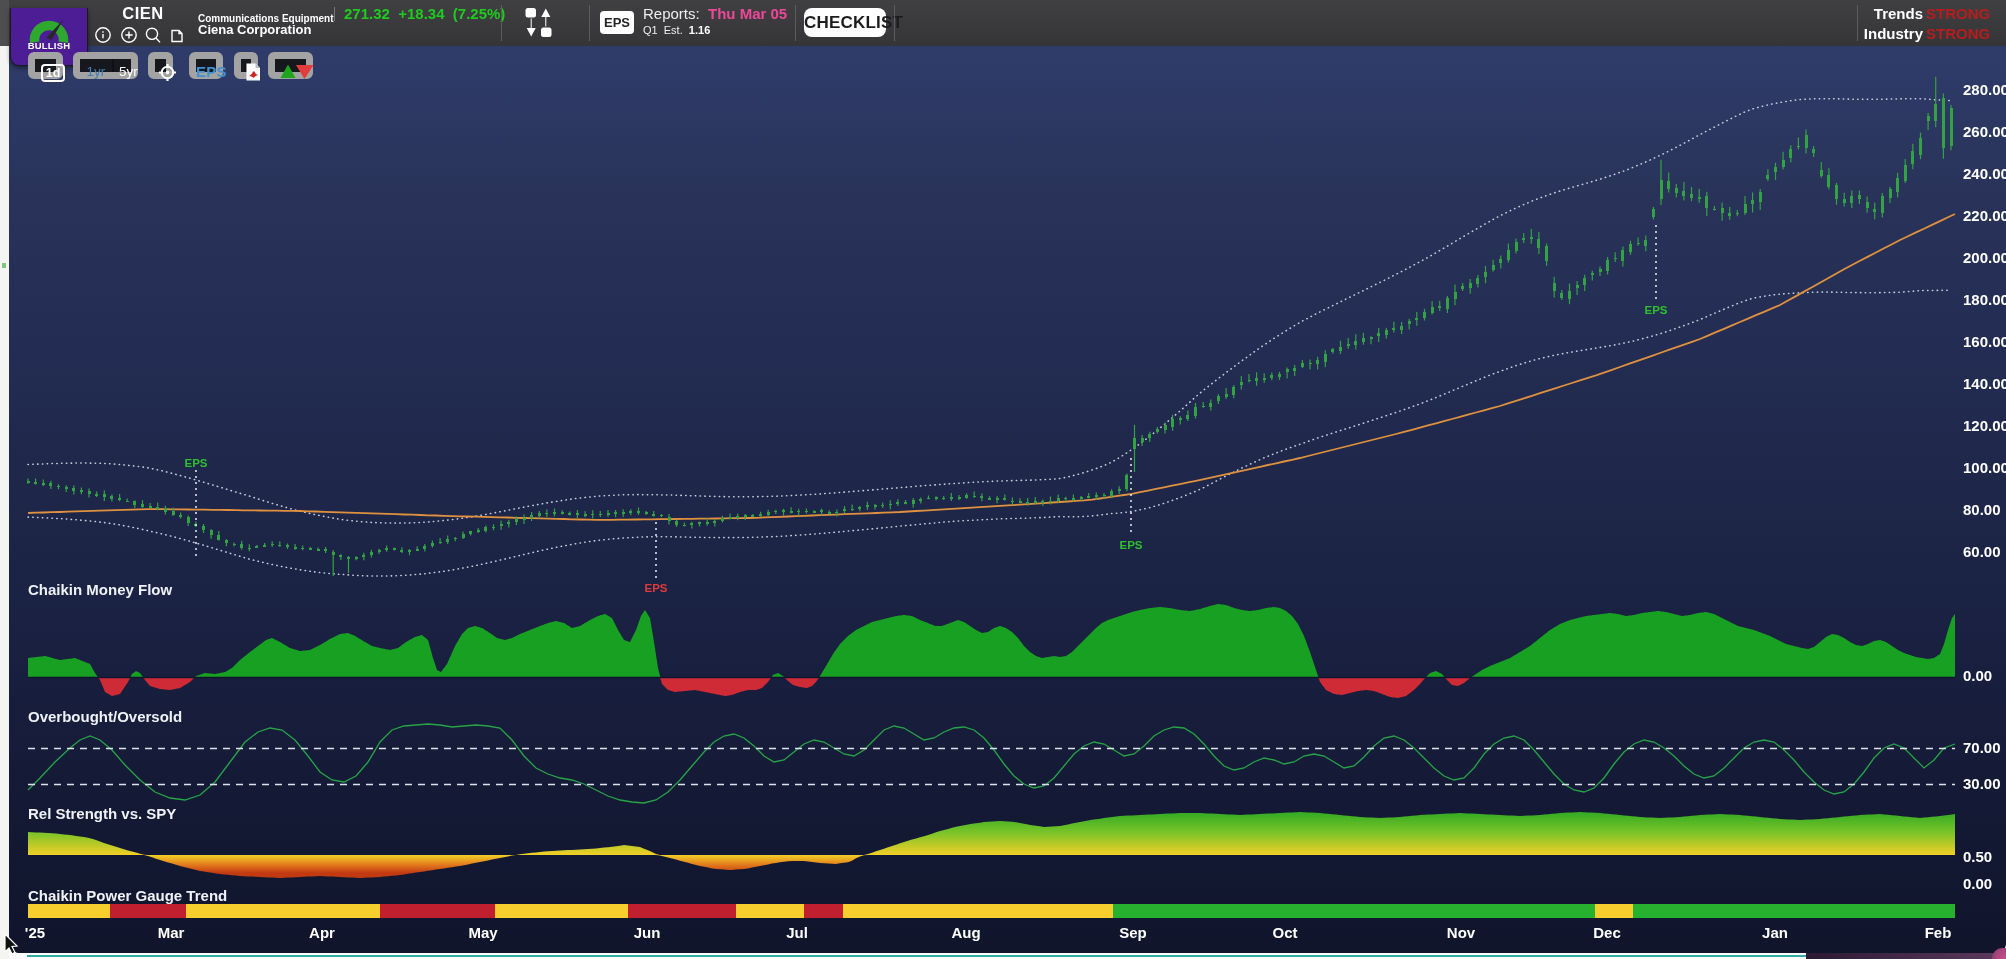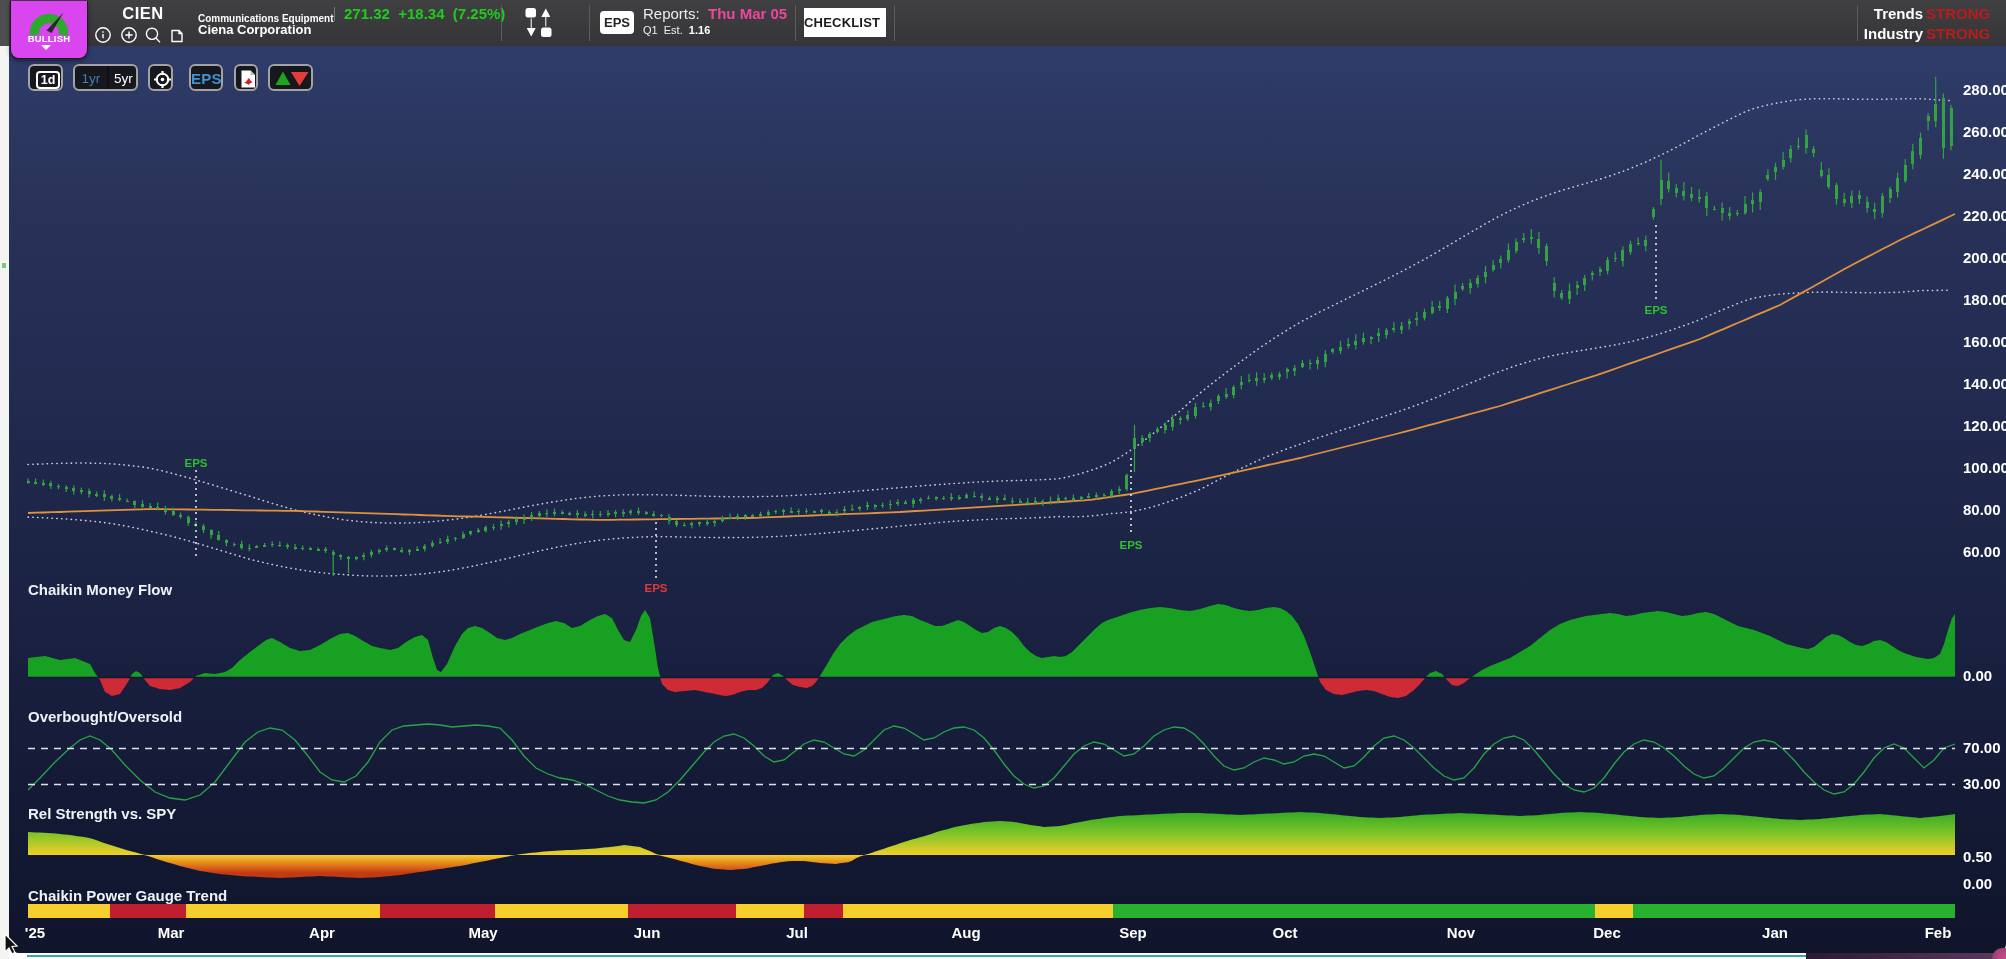--- a/index.html
+++ b/index.html
@@ -1,17 +1,17 @@
 <!DOCTYPE html>
 <html><head><meta charset="utf-8"><style>
 html,body{margin:0;padding:0;width:2006px;height:959px;overflow:hidden;background:#fff;font-family:"Liberation Sans",sans-serif}
 .abs{position:absolute}
 .wt{color:#fff;font-weight:bold}
 .hdiv{top:5px;width:1px;height:36px;background:#5c5c5e;position:absolute}
-.btn{position:absolute;top:64px;height:26.5px;background:#17181d;border:2px solid #a3a3a3;border-radius:6px;box-sizing:border-box}
+.btn{position:absolute;top:52px;height:26.5px;background:#17181d;border:7px solid #a3a3a3;border-radius:6px;box-sizing:border-box}
 .band{fill:none;stroke:#d4d9e6;stroke-width:1.55;stroke-dasharray:0.4 4.4;stroke-linecap:round;opacity:.92}
 .epsline{fill:none;stroke:#e8eaf2;stroke-width:1.7;stroke-dasharray:2 4;opacity:.9}
 .epst{font-size:11.5px;font-weight:bold;font-family:"Liberation Sans",sans-serif}
 .ttl{font-size:15px;font-weight:bold;fill:#eef1f7;font-family:"Liberation Sans",sans-serif}
 .axl{font-size:15px;font-weight:bold;fill:#fff;font-family:"Liberation Sans",sans-serif}
 </style></head>
 <body>
 <div class="abs" style="left:0;top:0;width:9px;height:959px;background:#f4f4f2"></div>
 <div class="abs" style="left:0;top:0;width:9px;height:46px;background:#4e4e50"></div>
 <div class="abs" style="left:2px;top:263px;width:4px;height:5px;background:#7ec87e"></div>
@@ -96,21 +96,21 @@
     <text x="1775" y="938" class="axl" text-anchor="middle">Jan</text>
     <text x="1938" y="938" class="axl" text-anchor="middle">Feb</text>
 <text x="1963" y="681" class="axl">0.00</text>
 <text x="1963" y="753" class="axl">70.00</text>
 <text x="1963" y="789" class="axl">30.00</text>
 <text x="1963" y="862" class="axl">0.50</text>
 <text x="1963" y="889" class="axl">0.00</text>
 </svg>
 
 <div class="abs" style="left:9px;top:0;width:1997px;height:46px;background:linear-gradient(#404043,#353538)"></div>
-<div class="abs" style="left:10px;top:1px;width:76px;height:57px;background:#d946ef;border:1px solid #1a1a1c;border-top:none;border-radius:0 0 9px 9px;box-shadow:0 2px 4px rgba(0,0,0,.45)">
+<div class="abs" style="left:10px;top:8px;width:76px;height:57px;background:#4c1d95;border:1px solid #1a1a1c;border-top:none;border-radius:0 0 9px 9px;box-shadow:0 2px 4px rgba(0,0,0,.45)">
 <svg width="44" height="34" viewBox="0 0 44 34" style="position:absolute;left:16px;top:2px">
 <path d="M7.7 32.3 A14.5 14.5 0 1 1 36.3 32.3" fill="none" stroke="#2fa82f" stroke-width="9.5"></path>
 <path d="M19.5 27.5 L36.5 9.5 L24.5 30 Z" fill="#28282b"></path>
 </svg>
 <div class="abs" style="left:0;top:31.5px;width:76px;text-align:center;font-size:9.5px;font-weight:bold;color:#fff;letter-spacing:.2px">BULLISH</div>
 <div class="abs" style="left:30px;top:43.5px;width:0;height:0;border-left:5.5px solid transparent;border-right:5.5px solid transparent;border-top:5.5px solid #fff"></div>
 </div>
 <div class="abs wt" style="left:105px;top:4px;width:76px;text-align:center;font-size:16.5px;letter-spacing:.5px">CIEN</div>
 <svg class="abs" style="left:94px;top:26px" width="95" height="18" viewBox="0 0 95 18">
 <g stroke="#fff" stroke-width="1.4" fill="none">
@@ -134,21 +134,21 @@
 <path d="M6.8 11.5v9.5h-4l4.5 8.5 4.5-8.5h-4v-9.5z" transform="translate(-0.1,0)"></path>
 <path d="M22.3 19.5V10h4L21.8 1.5 17.3 10h4v9.5z"></path>
 <rect x="17" y="20.5" width="10.5" height="9.5" rx="2.5"></rect>
     </g>
   </svg>
 <div class="abs hdiv" style="left:589px"></div>
 <div class="abs" style="left:600px;top:11px;width:34px;height:23px;background:#fff;border-radius:4px;text-align:center;font-size:13px;font-weight:bold;color:#232323;line-height:23px">EPS</div>
 <div class="abs" style="left:643px;top:5px;font-size:15px;color:#eee">Reports:&nbsp; <b style="color:#ec4899">Thu Mar 05</b></div>
 <div class="abs" style="left:643px;top:24px;font-size:11px;color:#eee">Q1&nbsp; Est.&nbsp; <b style="color:#fff">1.16</b></div>
 <div class="abs hdiv" style="left:795px"></div>
-<div class="abs" style="left:804px;top:8px;width:82px;height:29px;background:#fff;border-radius:0;text-align:left;font-size:13px;font-weight:bold;color:#1c1c1c;line-height:29px;letter-spacing:.2px">CHECKLIST</div>
+<div class="abs" style="left:804px;top:8px;width:82px;height:29px;background:#fff;border-radius:8px;text-align:left;font-size:17px;font-weight:bold;color:#1c1c1c;line-height:29px;letter-spacing:.2px">CHECKLIST</div>
 <div class="abs hdiv" style="left:894px"></div>
 <div class="abs hdiv" style="left:1857px"></div>
 <div class="abs" style="left:1665px;top:4px;width:258px;text-align:right;font-size:15px;font-weight:bold;color:#fff;line-height:20px">Trends<br>Industry</div>
 <div class="abs" style="left:1926px;top:4px;font-size:15px;font-weight:bold;color:#b91c1c;line-height:20px">STRONG<br>STRONG</div>
 
 <div class="btn" style="left:28px;width:34.5px">
     <div style="position:absolute;left:6px;top:4.5px;width:20px;height:14px;border:2px solid #fff;border-radius:4px;font-size:12.5px;font-weight:bold;color:#fff;text-align:center;line-height:14px">1d</div>
   </div>
 <div class="btn" style="left:73px;width:64.5px;font-size:13.5px;font-weight:normal;line-height:25px">
     <span style="position:absolute;left:0;width:32px;text-align:center;color:#3f7fb5">1yr</span>

